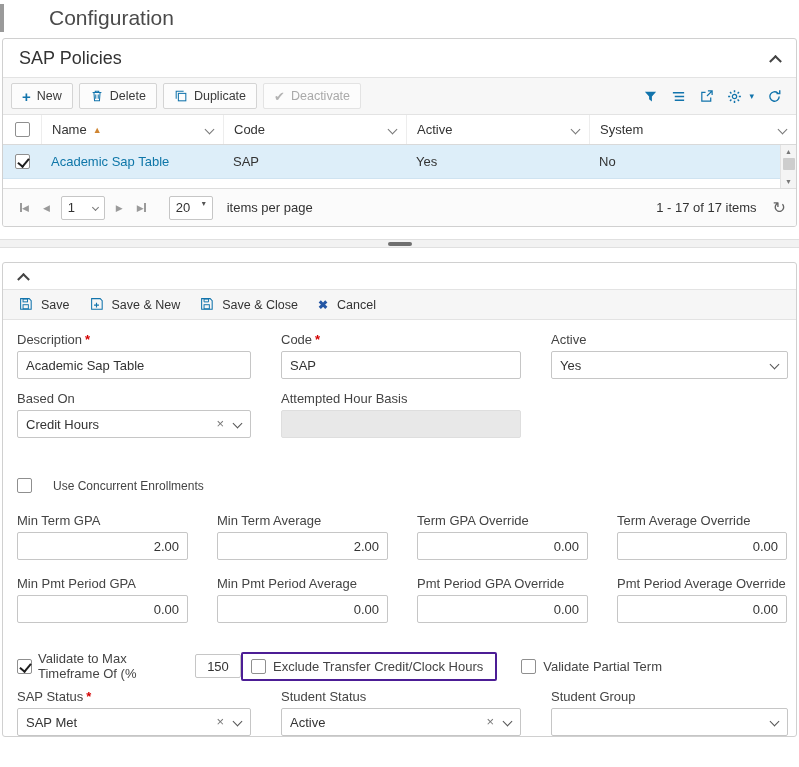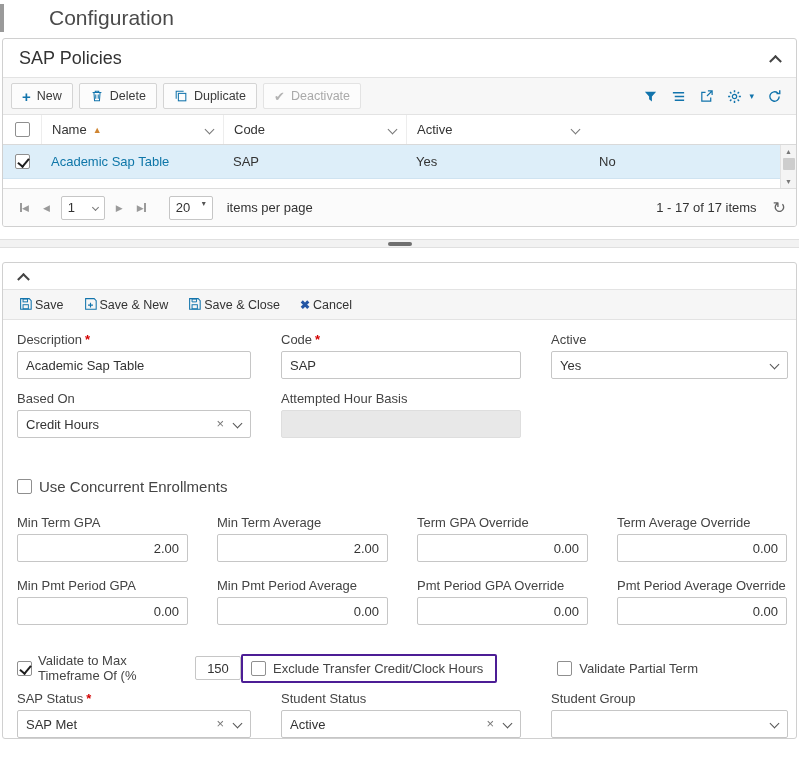--- a/index.html
+++ b/index.html
@@ -79,48 +79,48 @@
   
   .gap { height: 12px; }
   .splitter { height: 9px; background: #f2f2f2; border-top: 1px solid #e0e0e0; border-bottom: 1px solid #e0e0e0;
     display: flex; align-items: center; justify-content: center; cursor: row-resize; }
   .splitter .handle { width: 24px; height: 4px; background: #6f6f6f; border-radius: 2px; }
   .gap2 { height: 14px; }
 
   
   .edit-toolbar { display: flex; align-items: center; padding: 0 6px; height: 31px;
     background: #f6f6f6; border-top: 1px solid #e3e3e3; border-bottom: 1px solid #e3e3e3; }
-  .ebtn { display: inline-flex; align-items: center; gap: 3px; padding: 0 10px; height: 14px;
+  .ebtn { display: inline-flex; align-items: center; gap: 9px; padding: 0 10px; height: 14px;
     font-size: 12.5px; color: #333; cursor: pointer; }
   .glyph-x { color: #2456a4; font-size: 12px; font-weight: 700; line-height: 1; }
 
   
   .form { padding: 12px 14px 0 14px; }
   .row3 { display: grid; grid-template-columns: 234px 240px 237px; column-gap: 30px; }
   .row4 { display: grid; grid-template-columns: 171px 171px 171px 170px; column-gap: 29px; }
   .mb12 { margin-bottom: 12px; } .mb40 { margin-bottom: 40px; } .mb20 { margin-bottom: 20px; }
   .mb16 { margin-bottom: 16px; } .mb28 { margin-bottom: 28px; } .mb8 { margin-bottom: 8px; }
   .flabel { font-size: 13px; color: #444; margin-bottom: 4px; display: flex; gap: 3px; align-items: baseline; }
   .req { color: #d40000; font-weight: 700; }
   .txt { height: 28px; width: 100%; border: 1px solid #c6c6c6; border-radius: 2px; padding: 0 8px;
     font-family: "Liberation Sans", sans-serif; font-size: 13px; color: #333; background: #fff; }
   .txt.num { text-align: right; }
   .txt.dis { background: #e8e8e8; border-color: #dedede; }
   .combo { position: relative; }
   .combo .txt { padding-right: 46px; }
   .combo.sel-only .txt { padding-right: 26px; }
   .clear-x { position: absolute; right: 27px; top: 6px; color: #777; font-size: 13px; line-height: 15px; cursor: pointer; }
-  .chk-line { display: flex; align-items: center; gap: 7px; font-size: 15px; color: #444; cursor: pointer; }
+  .chk-line { display: flex; align-items: center; gap: 21px; font-size: 12px; color: #444; cursor: pointer; }
   .tf-row { display: flex; align-items: center; }
   .tf-left { width: 224px; display: flex; align-items: center; gap: 6px; font-size: 13px; color: #444; }
   .tf-num { width: 46px; height: 24px; border: 1px solid #c6c6c6; border-radius: 2px; text-align: center;
     font-family: "Liberation Sans", sans-serif; font-size: 13px; color: #333; flex: none; }
   .hl-box { border: 2px solid #4c1d95; border-radius: 2px; padding: 5px 12px 5px 8px;
     display: flex; align-items: center; gap: 7px; font-size: 13px; color: #444; }
-  .tf-right { margin-left: 60px; display: flex; align-items: center; gap: 7px; font-size: 13px; color: #444; }
+  .tf-right { margin-left: 24px; display: flex; align-items: center; gap: 7px; font-size: 13px; color: #444; }
 </style>
 </head>
 <body>
 
 <div class="title-row">
   <div class="title-bar"></div>
   <div class="page-title">Configuration</div>
 </div>
 
 <section class="panel">
@@ -200,20 +200,24 @@
       <span>Name</span>
       <span class="sort-asc">▲</span>
       <span class="chev colmenu"></span>
     </div>
     <div class="gcell c-code">
       <span>Code</span>
       <span class="chev colmenu"></span>
     </div>
     <div class="gcell c-active">
       <span>Active</span>
+      <span class="chev colmenu"></span>
+    </div>
+    <div class="gcell c-system">
+      <span>System</span>
       <span class="chev colmenu"></span>
     </div>
   </div>
 
   <div class="grid-body">
     <div class="grow selected">
       <div class="gcell c-cb">
         <span class="cb checked"></span>
       </div>
       <div class="gcell c-name">

